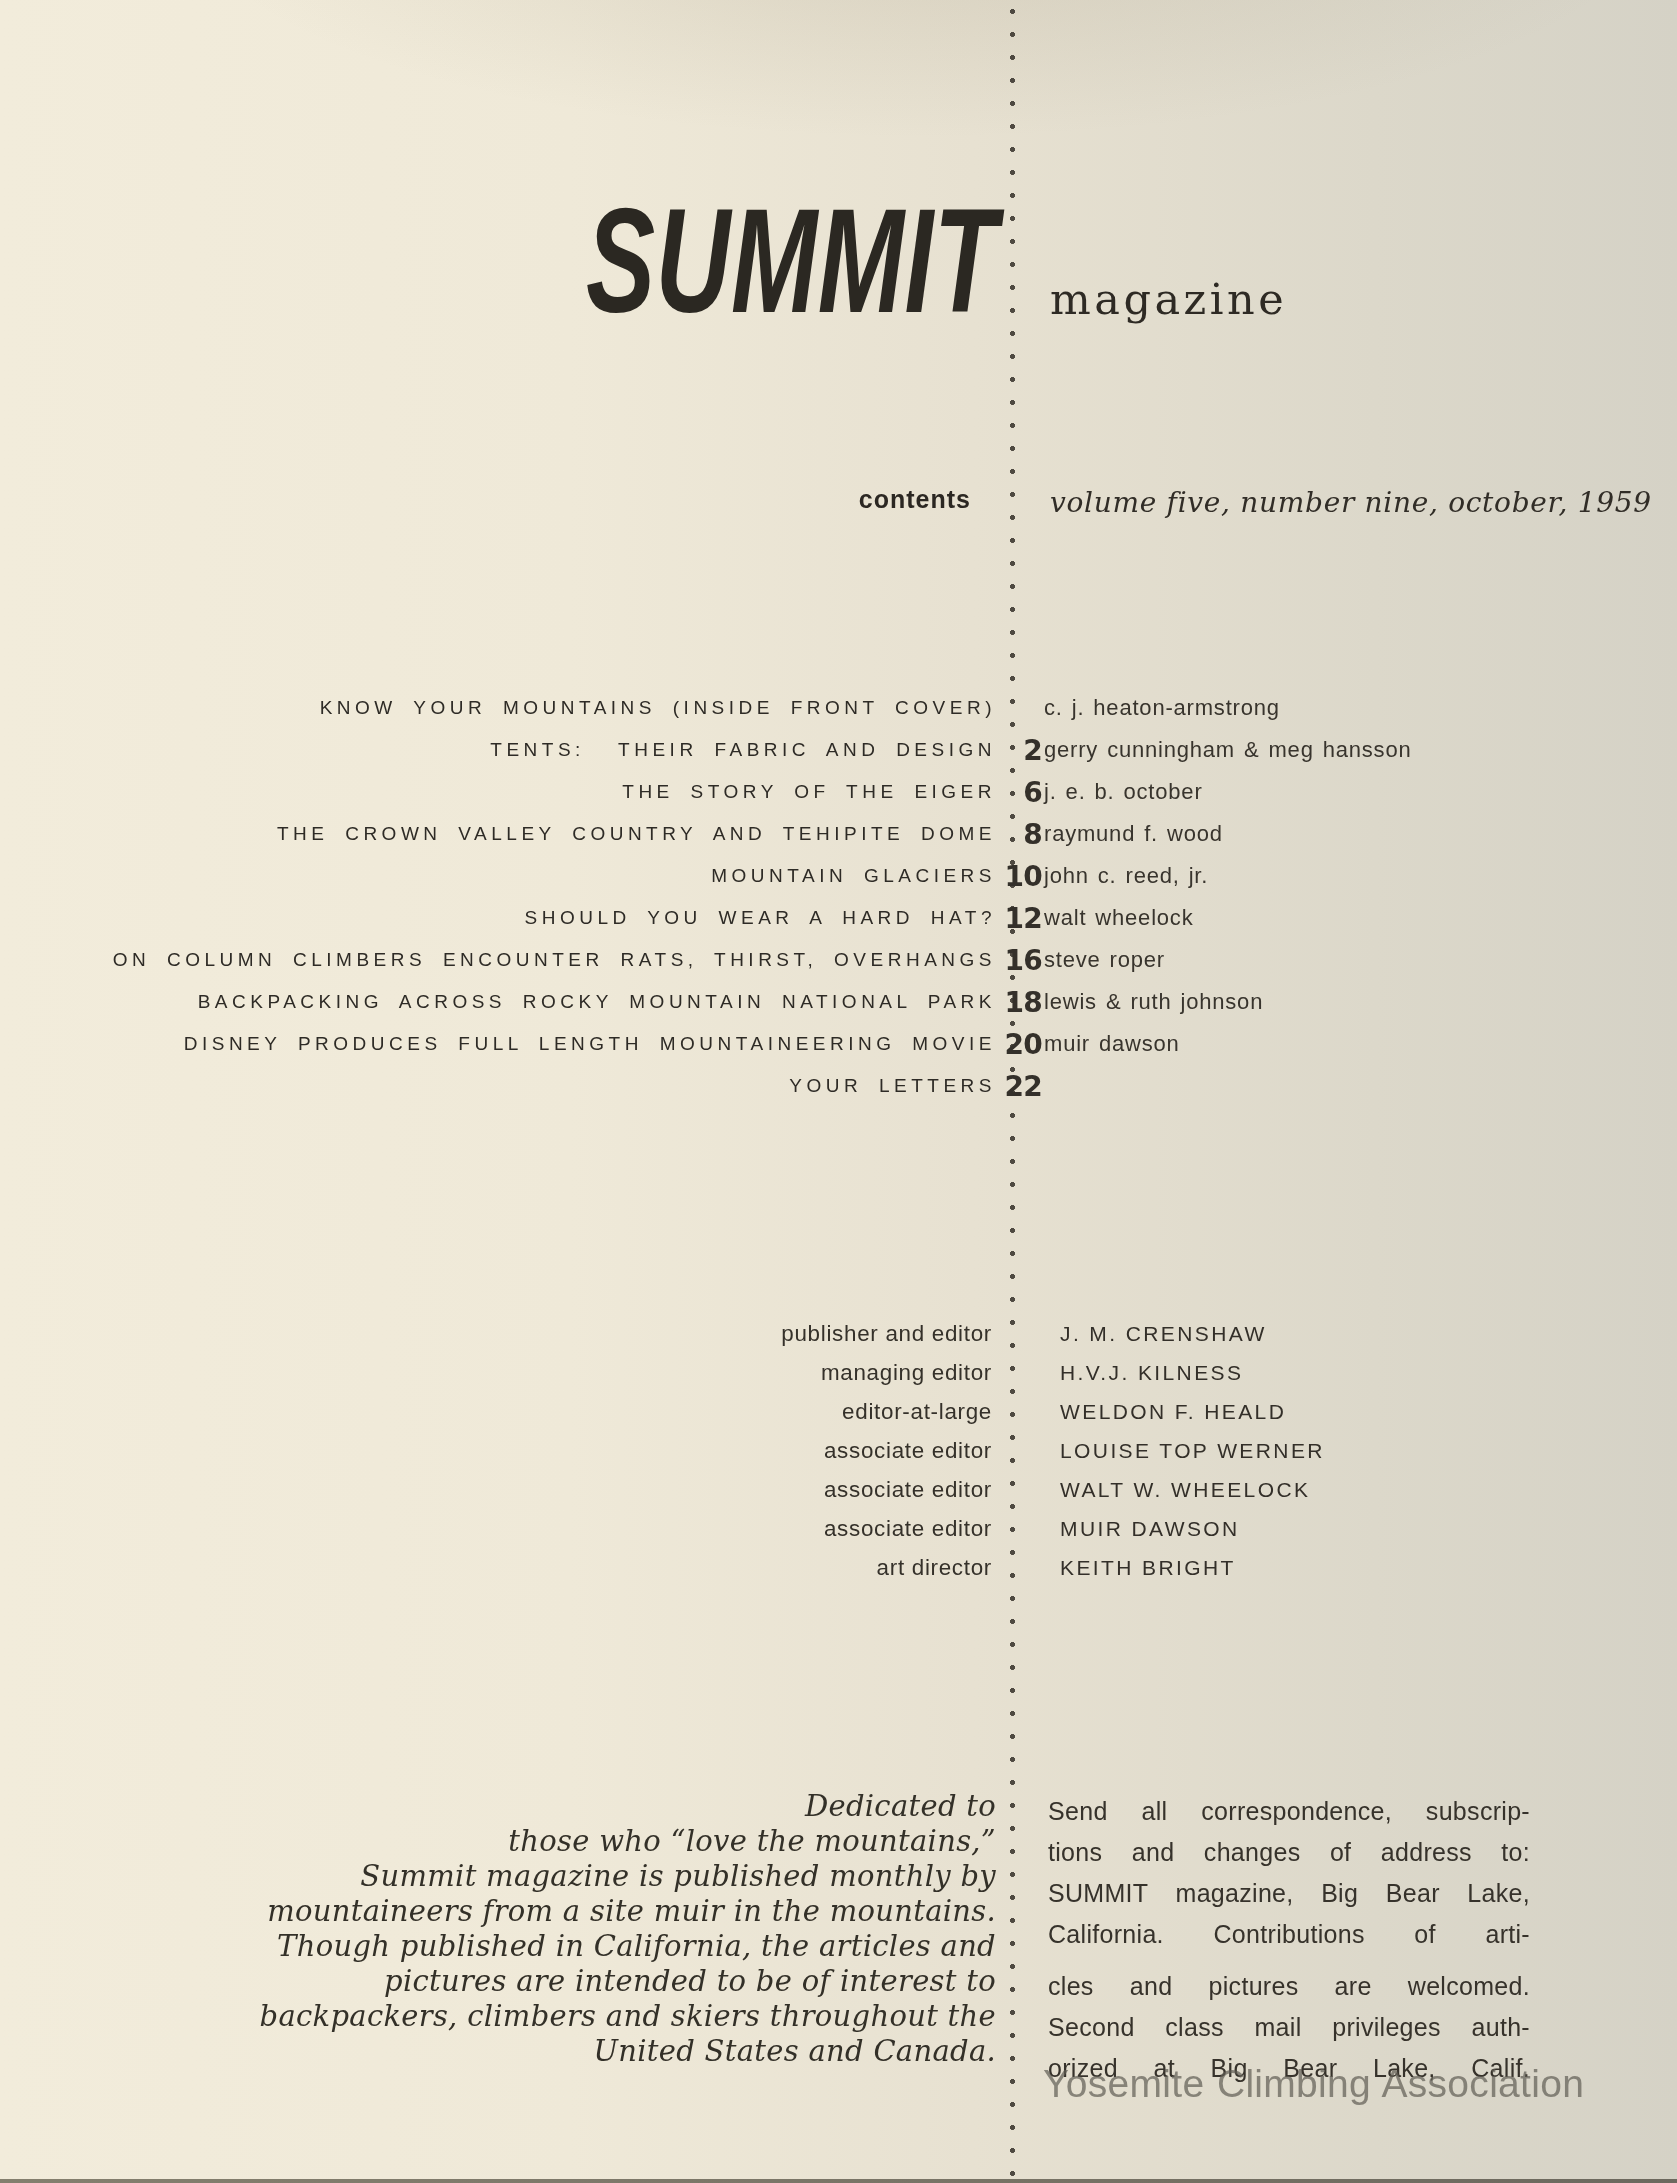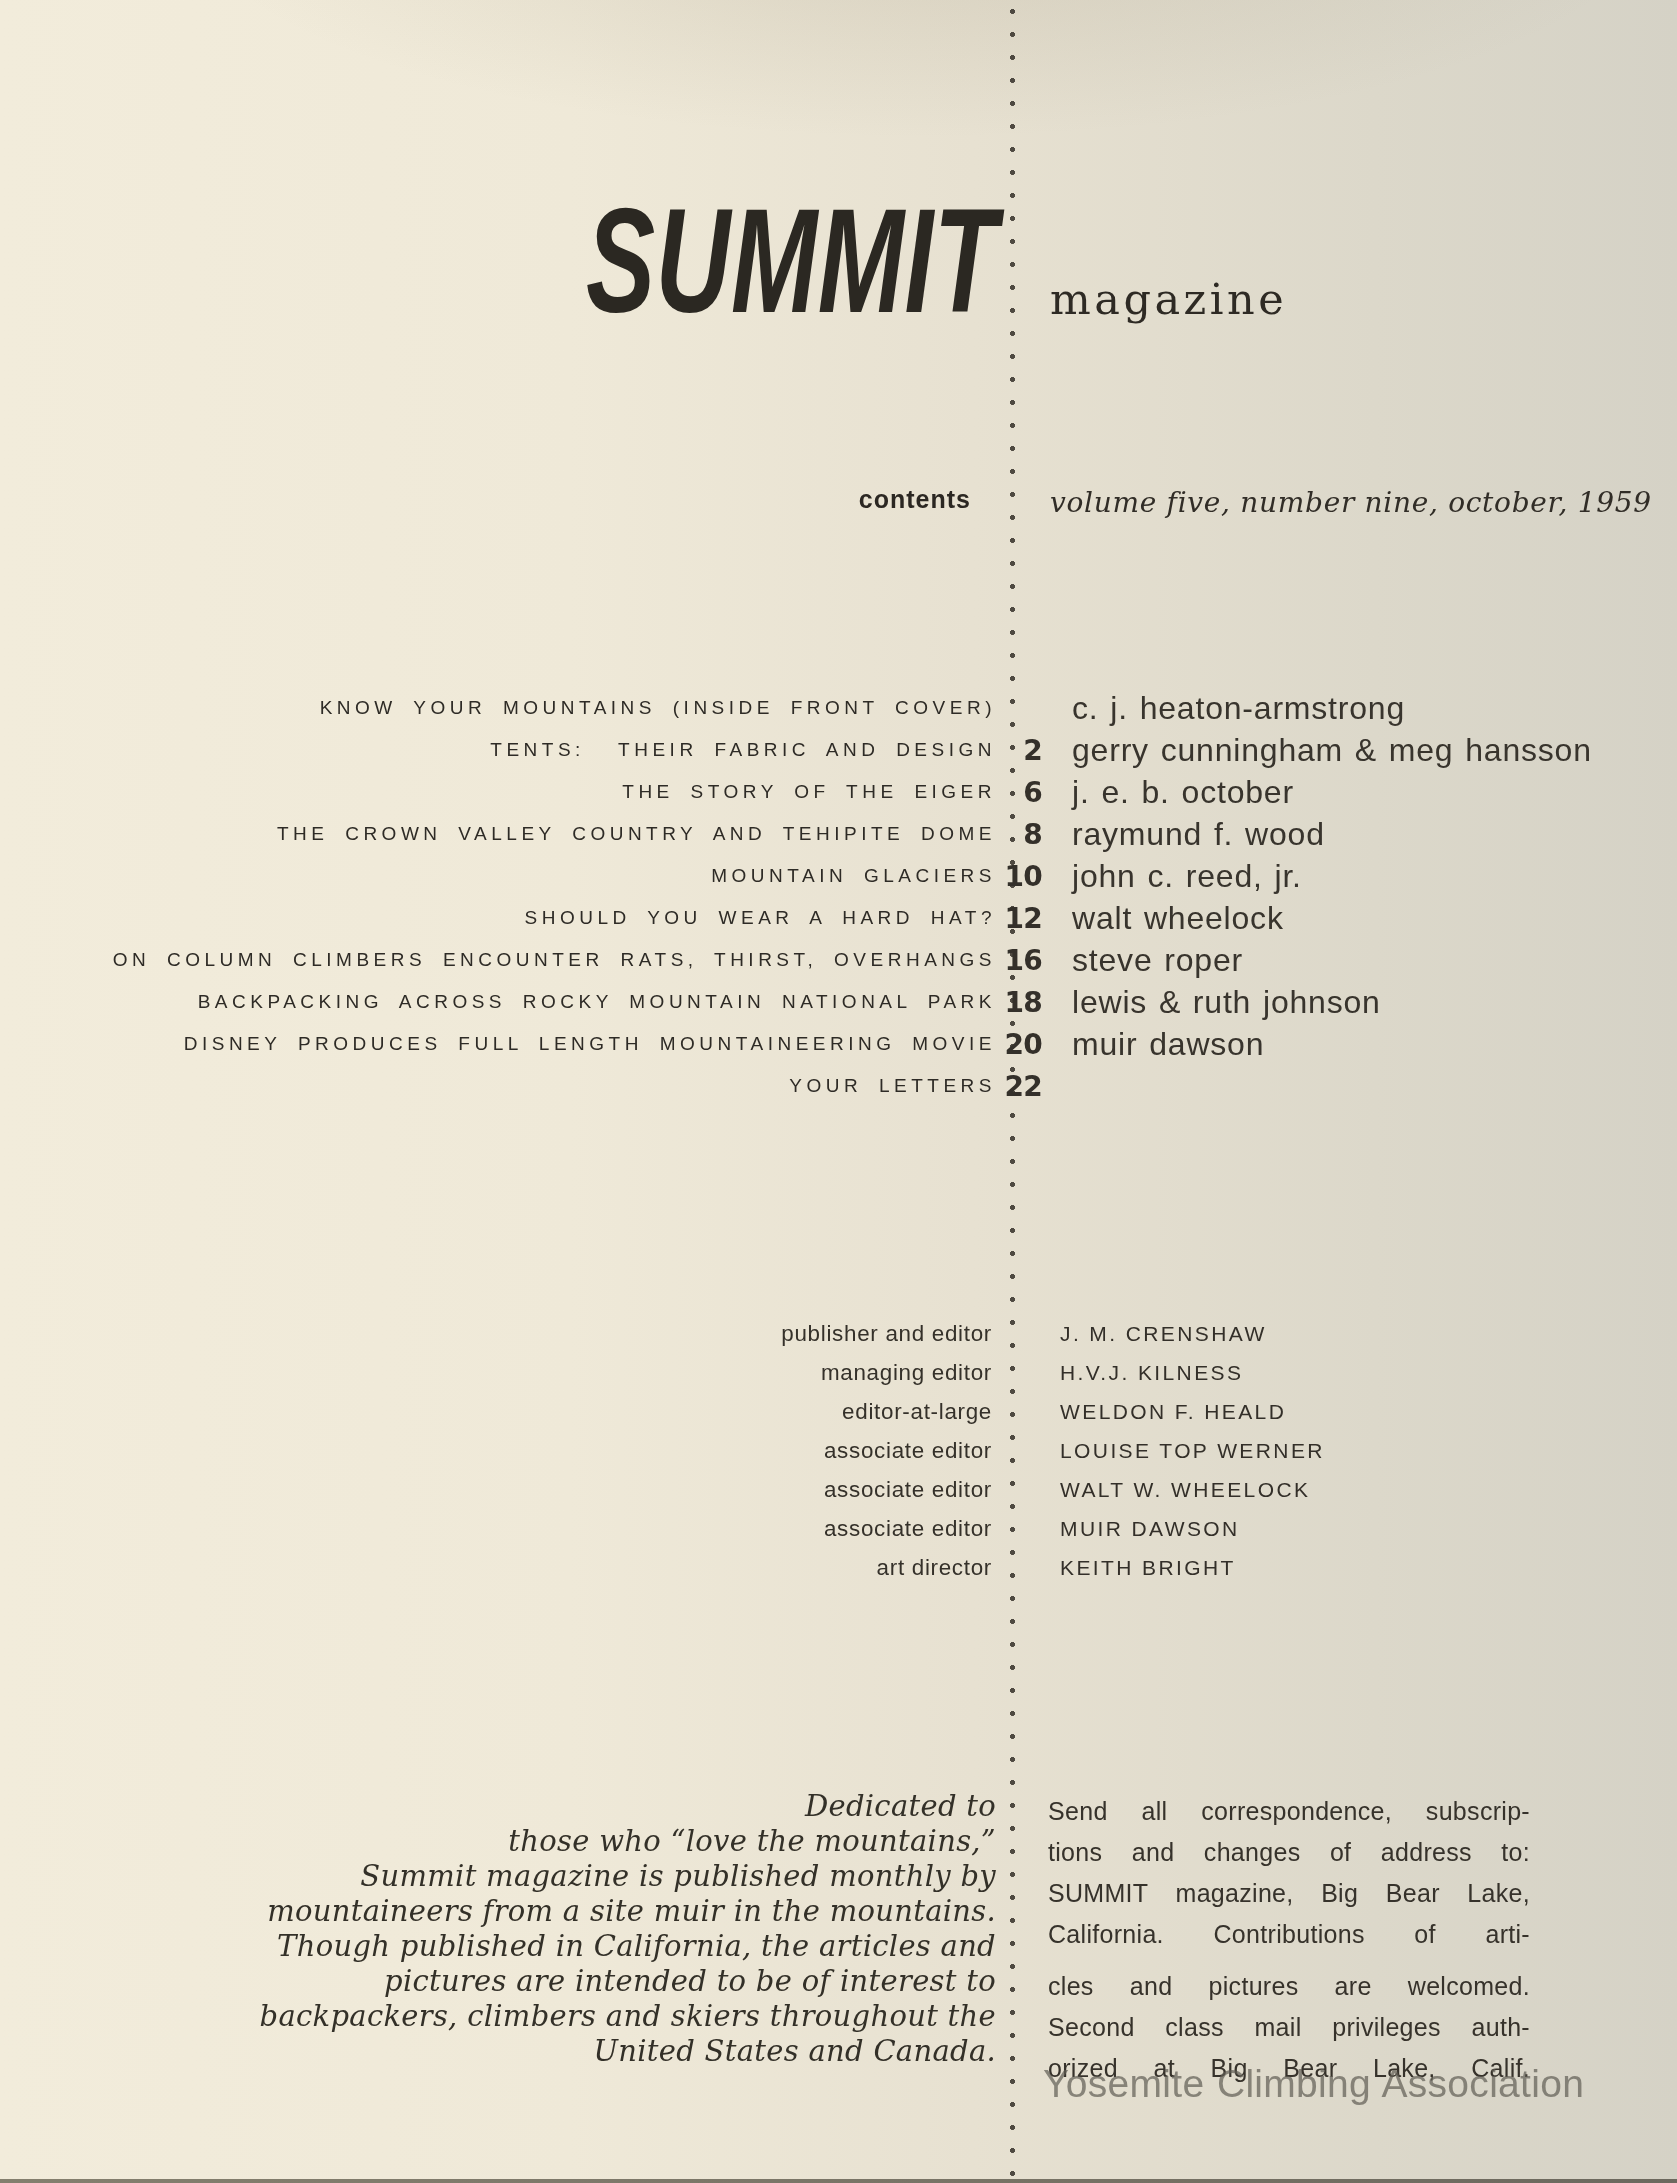--- a/index.html
+++ b/index.html
@@ -54,22 +54,22 @@
     flex:none;width:996px;text-align:right;
     font-size:19px;letter-spacing:4.5px;word-spacing:7px;
     white-space:pre;color:#2e2b26;
   }
   .toc-page{
     flex:none;width:46px;text-align:right;
     font-family:"DejaVu Sans", sans-serif;font-weight:700;
     font-size:28px;letter-spacing:-0.7px;color:#34302a;
   }
   .toc-author{
-    flex:none;margin-left:30px;
-    font-size:32px;letter-spacing:0.8px;word-spacing:2.1px;
+    flex:none;margin-left:2px;
+    font-size:22px;letter-spacing:0.8px;word-spacing:2.1px;
     color:#38342d;white-space:nowrap;
   }
   
   .masthead{position:absolute;left:0;right:0;top:1314px;}
   .mast-row{display:flex;align-items:center;height:39px;}
   .mast-label{
     flex:none;width:992px;text-align:right;
     font-size:22.4px;letter-spacing:0.7px;color:#35312a;white-space:nowrap;
   }
   .mast-name{

